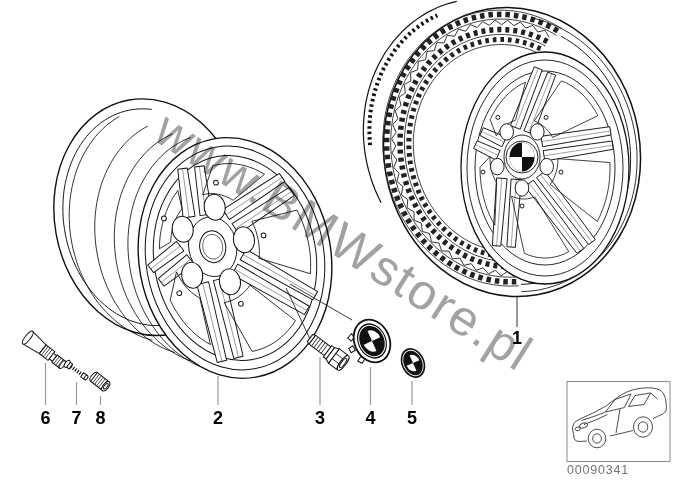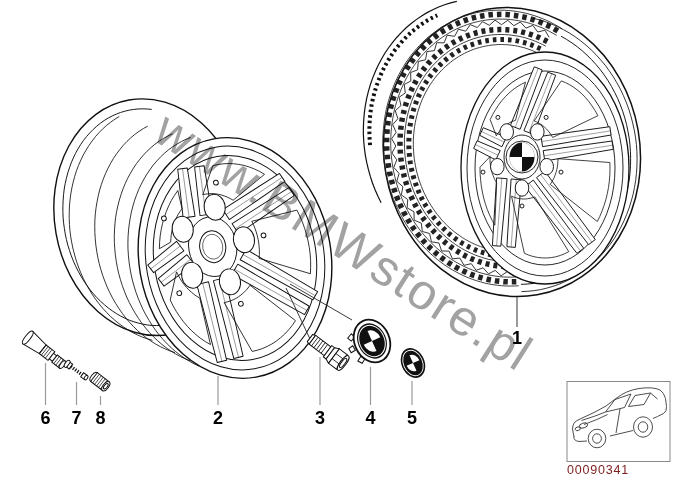--- a/index.html
+++ b/index.html
@@ -3,21 +3,21 @@
 <meta charset="utf-8">
 <style>
   html,body{margin:0;padding:0;background:#fff;}
   .stage{position:relative;width:686px;height:484px;background:#fff;overflow:hidden;
          font-family:"Liberation Sans",sans-serif;}
   svg{position:absolute;left:0;top:0;}
   .watermark{position:absolute;left:176px;top:100px;font-size:50px;color:#a2a2a2;
     transform:rotate(32.5deg);transform-origin:0 0;white-space:nowrap;letter-spacing:2px;
     mix-blend-mode:multiply;}
   .callout{position:absolute;transform:translateX(-50%);font-weight:bold;font-size:18px;color:#000;}
-  .code{position:absolute;left:567px;top:463px;font-size:12.5px;color:#7f1d1d;letter-spacing:.8px;}
+  .code{position:absolute;left:567px;top:463px;font-size:12.5px;color:#737373;letter-spacing:.8px;}
 </style>
 </head>
 <body>
 
 <div class="stage">
   <svg width="686" height="484" viewBox="0 0 686 484">
     <g id="w2" transform="rotate(-10 235 258)">
         <ellipse cx="158" cy="203" rx="95" ry="119" fill="#fff" stroke="#111" stroke-width="1.4"></ellipse>
         <path d="M172.9 310.3L168.5 311.2L164.0 311.7L159.5 312.0L155.0 311.9L150.5 311.6L146.0 310.9L141.6 310.0L137.2 308.8L132.9 307.2L128.6 305.4L124.4 303.3L120.3 301.0L116.3 298.3L112.4 295.4L108.7 292.3L105.1 288.9L101.6 285.3L98.3 281.4L95.1 277.3L92.1 273.1L89.3 268.6L86.7 264.0L84.3 259.1L82.1 254.2L80.1 249.1L78.3 243.8L76.7 238.5L75.3 233.0L74.2 227.5L73.3 221.9L72.6 216.3L72.2 210.6L72.0 204.9L72.1 199.2L72.3 193.5L72.8 187.8L73.6 182.2L74.6 176.6L75.8 171.1L77.2 165.7L78.8 160.4L80.7 155.2L82.8 150.2L85.1 145.2L87.6 140.5L90.2 135.9L93.1 131.5L96.1 127.3L99.3 123.3L102.7 119.5L106.2 115.9L109.9 112.6L113.7 109.6L117.6 106.8L121.7 104.2L125.8 101.9L130.0 99.9L134.3 98.2L138.7 96.8L143.1 95.7L147.5 94.8L152.0 94.3L156.5 94.0L161.0 94.1L165.5 94.4L170.0 95.1L174.4 96.0L178.8 97.2" fill="none" stroke="#111" stroke-width="0.9"></path>
         <path d="M139.4 324.7L134.7 322.4L130.2 319.9L125.8 317.0L121.5 313.8L117.4 310.4L113.4 306.7L109.5 302.7L105.9 298.5L102.4 294.1L99.1 289.4L96.0 284.5L93.1 279.4L90.4 274.2L88.0 268.8L85.8 263.2L83.8 257.5L82.0 251.6L80.5 245.7L79.3 239.7L78.3 233.6L77.6 227.4L77.1 221.2L76.9 215.0L76.9 208.7L77.2 202.5L77.8 196.3L78.6 190.2L79.7 184.1L81.0 178.1L82.6 172.2L84.4 166.4L86.5 160.7L88.8 155.2L91.3 149.8L94.0 144.6L97.0 139.6L100.2 134.8L103.5 130.2L107.1 125.9L110.8 121.7L114.7 117.9L118.7 114.2L122.9 110.9L127.3 107.8L131.7 105.0L136.3 102.6L140.9 100.4L145.7 98.5" fill="none" stroke="#111" stroke-width="0.8"></path>

